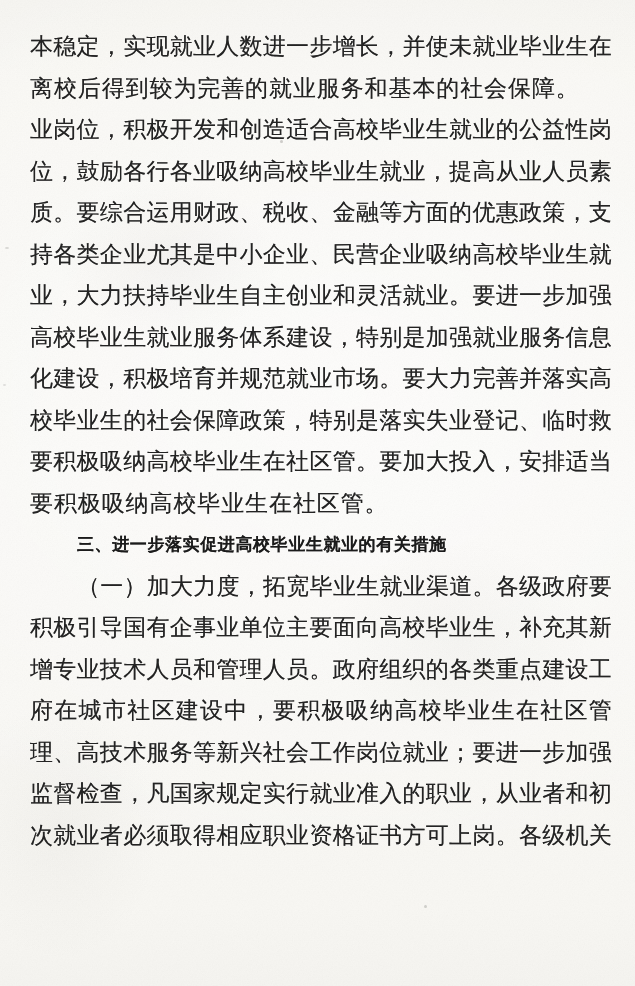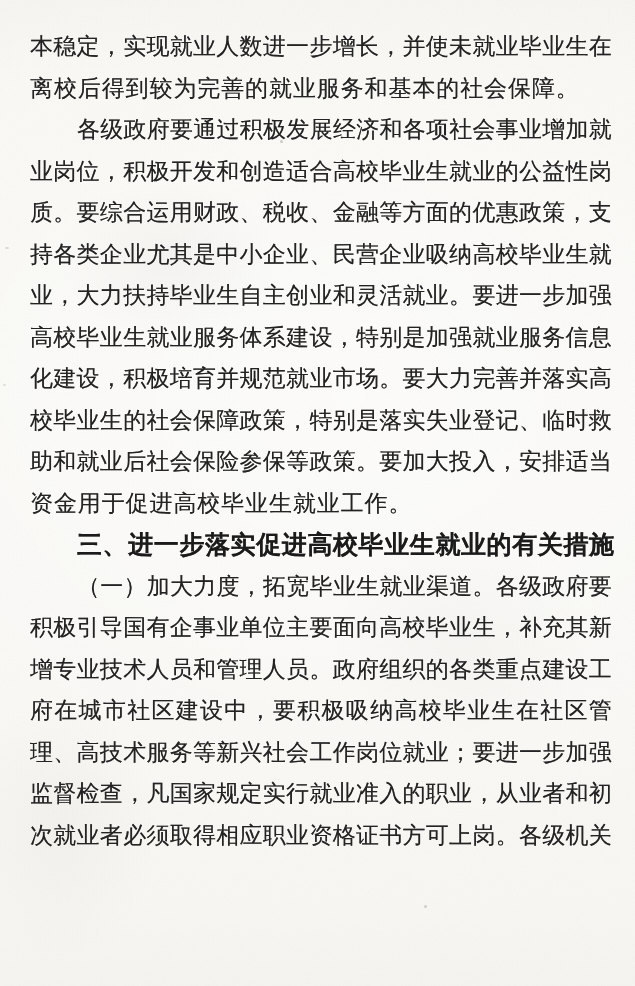--- a/index.html
+++ b/index.html
@@ -62,21 +62,21 @@
     letter-spacing: 0.2px;
   }
   .line.last-left {
     text-align-last: left;
     letter-spacing: 0.9px;
   }
   .line.indent { text-indent: 47px; }
   .line.heading {
     font-family: Liberation Sans, sans-serif;
     font-weight: 700;
-    font-size: 25px;
+    font-size: 17px;
     color: #1b1b1b;
     text-align-last: left;
     letter-spacing: 0.6px;
     text-shadow: 0 0 0.6px rgba(20,20,20,0.7);
   }
   .noise {
     position: absolute;
     left: 0; top: 0;
     width: 635px; height: 986px;
     opacity: 0.055;
@@ -93,30 +93,30 @@
   <div class="shade sh3"></div>
   <div class="speck p1"></div>
   <div class="speck p2"></div>
   <div class="speck p3"></div>
   <div class="speck p4"></div>
   <div class="speck p5"></div>
 
   <div id="text-block" class="text-block">
       <div class="line">本稳定，实现就业人数进一步增长，并使未就业毕业生在</div>
       <div class="line last-left">离校后得到较为完善的就业服务和基本的社会保障。</div>
-      <div class="line indent">各级政府要通过积极发展经济和各项社会事业增加就</div>
       <div class="line">业岗位，积极开发和创造适合高校毕业生就业的公益性岗</div>
+      <div class="line">位，鼓励各行各业吸纳高校毕业生就业，提高从业人员素</div>
       <div class="line">质。要综合运用财政、税收、金融等方面的优惠政策，支</div>
       <div class="line">持各类企业尤其是中小企业、民营企业吸纳高校毕业生就</div>
       <div class="line">业，大力扶持毕业生自主创业和灵活就业。要进一步加强</div>
       <div class="line">高校毕业生就业服务体系建设，特别是加强就业服务信息</div>
       <div class="line">化建设，积极培育并规范就业市场。要大力完善并落实高</div>
       <div class="line">校毕业生的社会保障政策，特别是落实失业登记、临时救</div>
-      <div class="line">助和就业后社会保险参保等政策。要加大投入，安排适当</div>
-      <div class="line last-left">资金用于促进高校毕业生就业工作。</div>
+      <div class="line">要积极吸纳高校毕业生在社区管。要加大投入，安排适当</div>
+      <div class="line last-left">要积极吸纳高校毕业生在社区管。</div>
       <div class="line heading indent last-left">三、进一步落实促进高校毕业生就业的有关措施</div>
       <div class="line indent">（一）加大力度，拓宽毕业生就业渠道。各级政府要</div>
       <div class="line">积极引导国有企事业单位主要面向高校毕业生，补充其新</div>
       <div class="line">增专业技术人员和管理人员。政府组织的各类重点建设工</div>
       <div class="line">府在城市社区建设中，要积极吸纳高校毕业生在社区管</div>
       <div class="line">理、高技术服务等新兴社会工作岗位就业；要进一步加强</div>
       <div class="line">监督检查，凡国家规定实行就业准入的职业，从业者和初</div>
       <div class="line">次就业者必须取得相应职业资格证书方可上岗。各级机关</div>
     </div>
 

